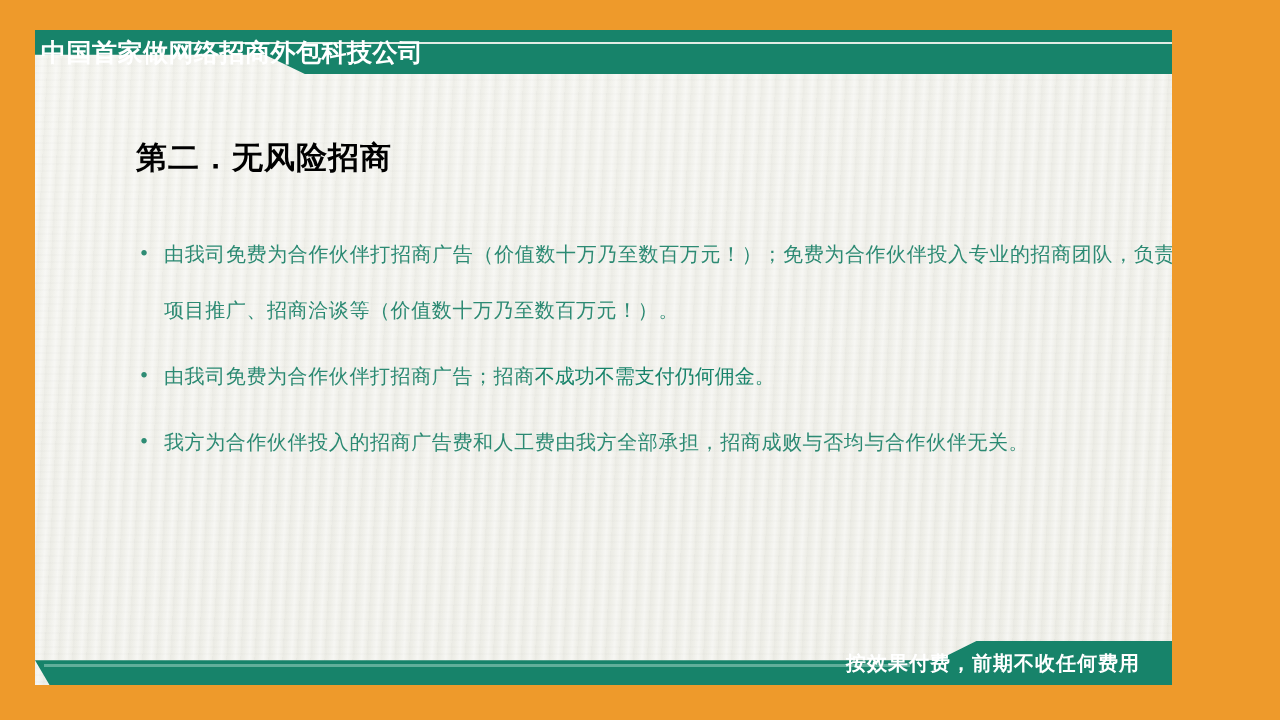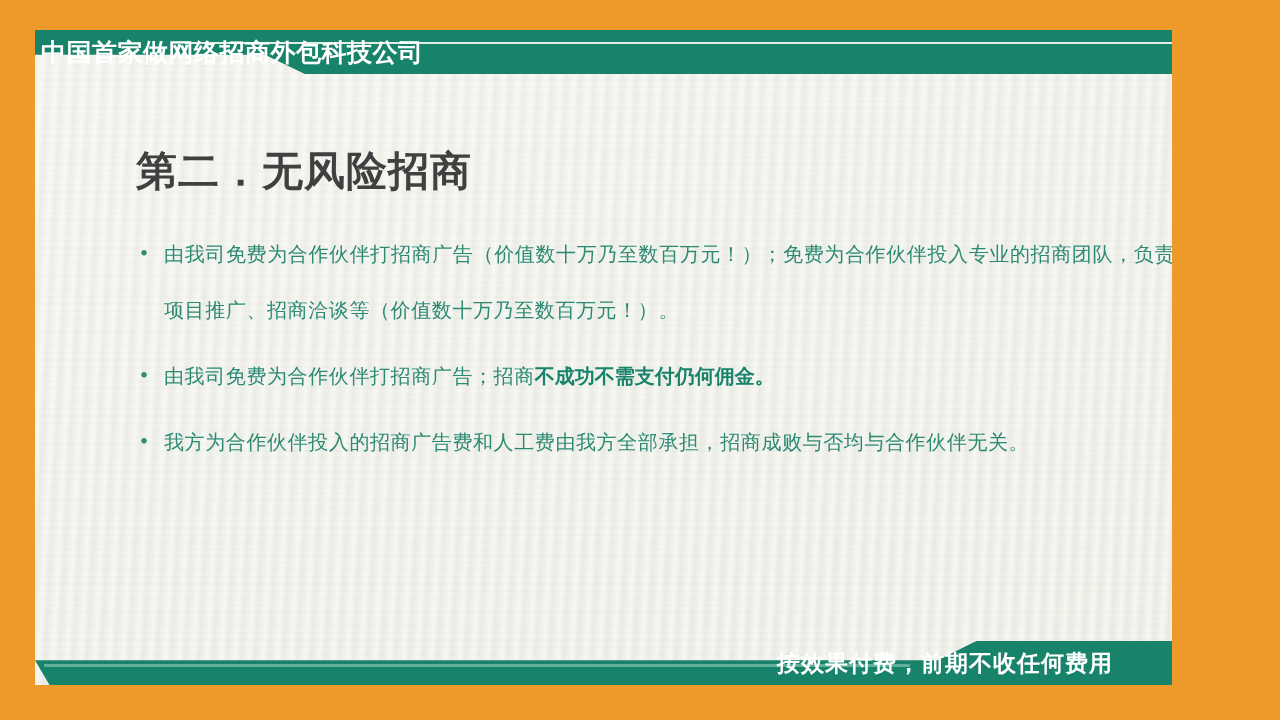--- a/index.html
+++ b/index.html
@@ -86,24 +86,24 @@
     font-size: 25px;
     font-weight: bold;
     letter-spacing: 0.5px;
     white-space: nowrap;
   }
 
   
   .slide-title {
     position: absolute;
     left: 136px;
-    top: 144px;
-    font-size: 41px;
+    top: 137px;
+    font-size: 31px;
     font-weight: bold;
-    color: #404040;
+    color: #000000;
     letter-spacing: 1px;
     white-space: nowrap;
   }
 
   
   .body-area {
     position: absolute;
     left: 140px;
     top: 226px;
     width: 1035px;
@@ -128,21 +128,21 @@
     font-family: "Liberation Serif", "DejaVu Serif", serif;
     font-size: 20px;
     line-height: 56px;
     color: #2C8A73;
     letter-spacing: 0.6px;
     text-align: justify;
     text-justify: inter-character;
   }
   .bullet-text .emph {
     font-family: "Liberation Sans", "DejaVu Sans", sans-serif;
-    font-weight: bold;
+    font-weight: normal;
     color: #17836A;
     letter-spacing: 0px;
   }
 
   
   .footer-band {
     position: absolute;
     left: 35px;
     top: 641px;
     width: 1210px;
@@ -161,26 +161,26 @@
     position: absolute;
     left: 44px;
     top: 664px;
     width: 866px;
     height: 3px;
     background: #6FB6A2;
     opacity: 0.85;
   }
   .footer-text {
     position: absolute;
-    right: 59px;
+    right: 32px;
     top: 645px;
     height: 36px;
     line-height: 36px;
     color: #FFFFFF;
-    font-size: 23px;
+    font-size: 20px;
     font-weight: bold;
     letter-spacing: 1px;
     white-space: nowrap;
   }
 </style>
 </head>
 <body>
 
 <div id="slide">
 

